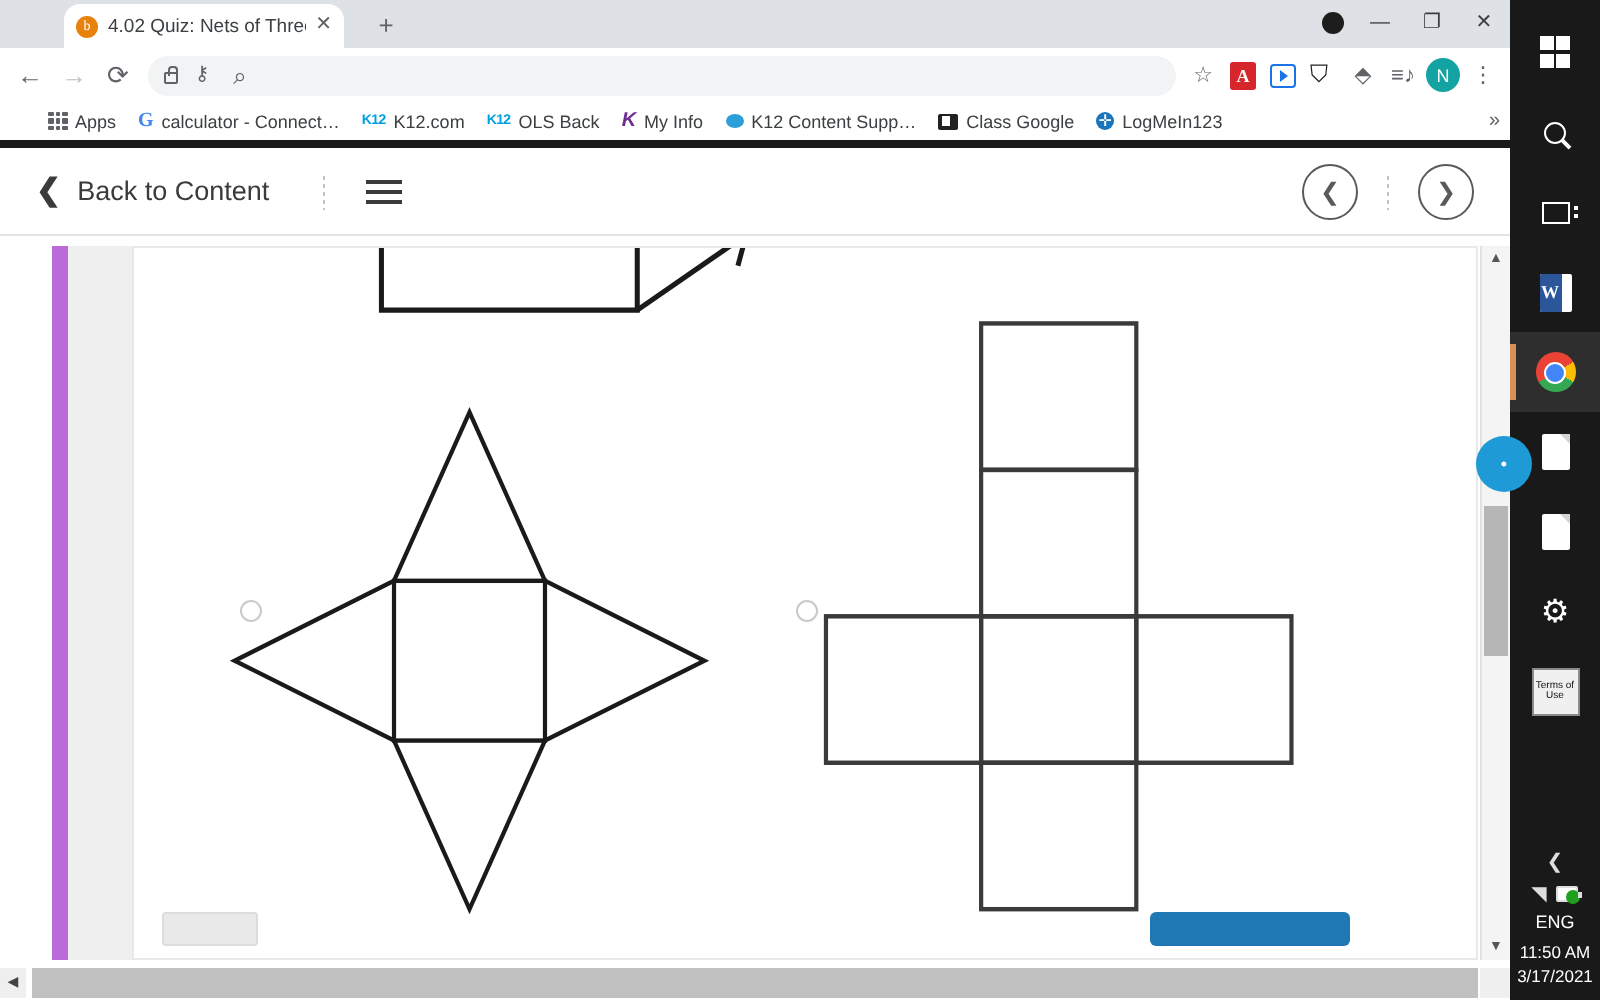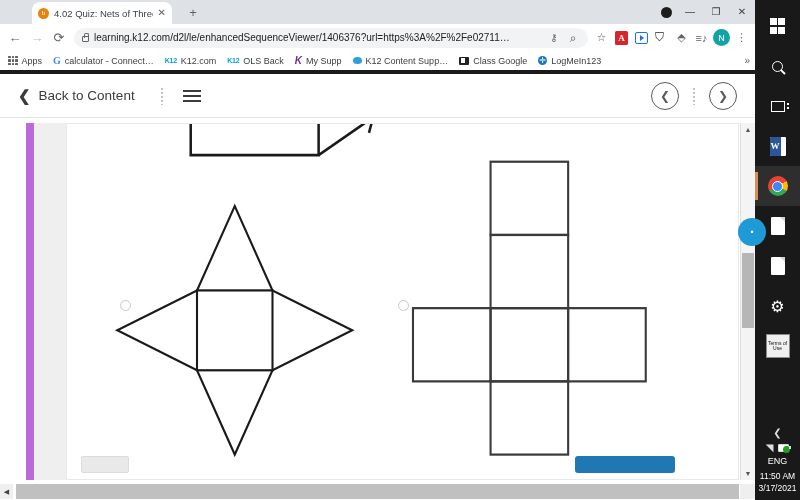--- a/index.html
+++ b/index.html
@@ -57,21 +57,21 @@
     font-size:9px; font-weight:bold; display:flex; align-items:center; justify-content:center;
     font-family:"Liberation Serif", serif; }
   .ext-vid { width:13px; height:12px; border:1.6px solid #1a73e8; border-radius:2px;
     display:flex; align-items:center; justify-content:center; }
   .ext-vid i { width:0;height:0;border-left:4px solid #1a73e8;border-top:3px solid transparent;border-bottom:3px solid transparent;display:block; }
   .ext-cat { width:13px; height:13px; color:#1d1d1d; font-size:12px; line-height:13px; }
   .avatar { width:17px; height:17px; border-radius:50%; background:#13a3a3; color:#fff;
     font-size:9px; display:flex; align-items:center; justify-content:center; }
 
   
-  .bookmarks { height:19px; background:#fff; display:flex; align-items:center; gap:0; padding:0 4px; position:relative; }
+  .bookmarks { height:19px; background:#fff; display:flex; align-items:center; gap:0; padding:0 20px; position:relative; }
   .bm { display:flex; align-items:center; gap:4px; padding:0 7px 0 4px; font-size:9px; color:#3c4043; white-space:nowrap; }
   .bm-grid { display:grid; grid-template-columns:repeat(3,2.5px); grid-template-rows:repeat(3,2.5px); gap:1px; }
   .bm-grid i { background:#5f6368; border-radius:0.5px; display:block; width:2.5px; height:2.5px; }
   .bm-g { font-size:10px; font-weight:bold; font-family:"Liberation Serif", serif; color:#4285f4; }
   .bm-k12 { font-size:7px; font-weight:bold; color:#00a0df; letter-spacing:-0.3px; }
   .bm-k { font-size:10px; font-weight:bold; color:#6f2d91; font-style:italic; }
   .bm-blue-oval { width:9px; height:7px; background:#2b9fd8; border-radius:50%; }
   .bm-cc { width:10px; height:8px; background:#222; border-radius:1px; position:relative; }
   .bm-cc::after { content:""; position:absolute; left:1.5px; top:1.5px; width:4px; height:5px; background:#fff; }
   .bm-lmi { width:9px; height:9px; border-radius:50%; background:#1a75bb; color:#fff; font-size:8px;
@@ -181,21 +181,20 @@
         <div>✕</div>
       </div>
     </div>
 
     <div class="toolbar">
       <div class="tbtn">←</div>
       <div class="tbtn disabled">→</div>
       <div class="tbtn">⟳</div>
       <div class="omnibox">
         <span class="lock"></span>
-        <span class="url">learning.k12.com/d2l/le/enhancedSequenceViewer/1406376?url=https%3A%2F%2Fe02711…</span>
         <span class="tbtn" style="width:14px;font-size:10px;">⚷</span>
         <span class="tbtn" style="width:14px;font-size:12px;">⌕</span>
       </div>
       <div class="exticons">
         <span class="ext">☆</span>
         <span class="ext">
             <span class="ext-pdf">A</span>
           </span>
         <span class="ext">
             <span class="ext-vid">
@@ -236,21 +235,21 @@
       <div class="bm">
         <span class="bm-k12">K12</span>
         <span>K12.com</span>
       </div>
       <div class="bm">
         <span class="bm-k12">K12</span>
         <span>OLS Back</span>
       </div>
       <div class="bm">
         <span class="bm-k">K</span>
-        <span>My Supp</span>
+        <span>My Info</span>
       </div>
       <div class="bm">
         <span class="bm-blue-oval"></span>
         <span>K12 Content Supp…</span>
       </div>
       <div class="bm">
         <span class="bm-cc"></span>
         <span>Class Google</span>
       </div>
       <div class="bm">

